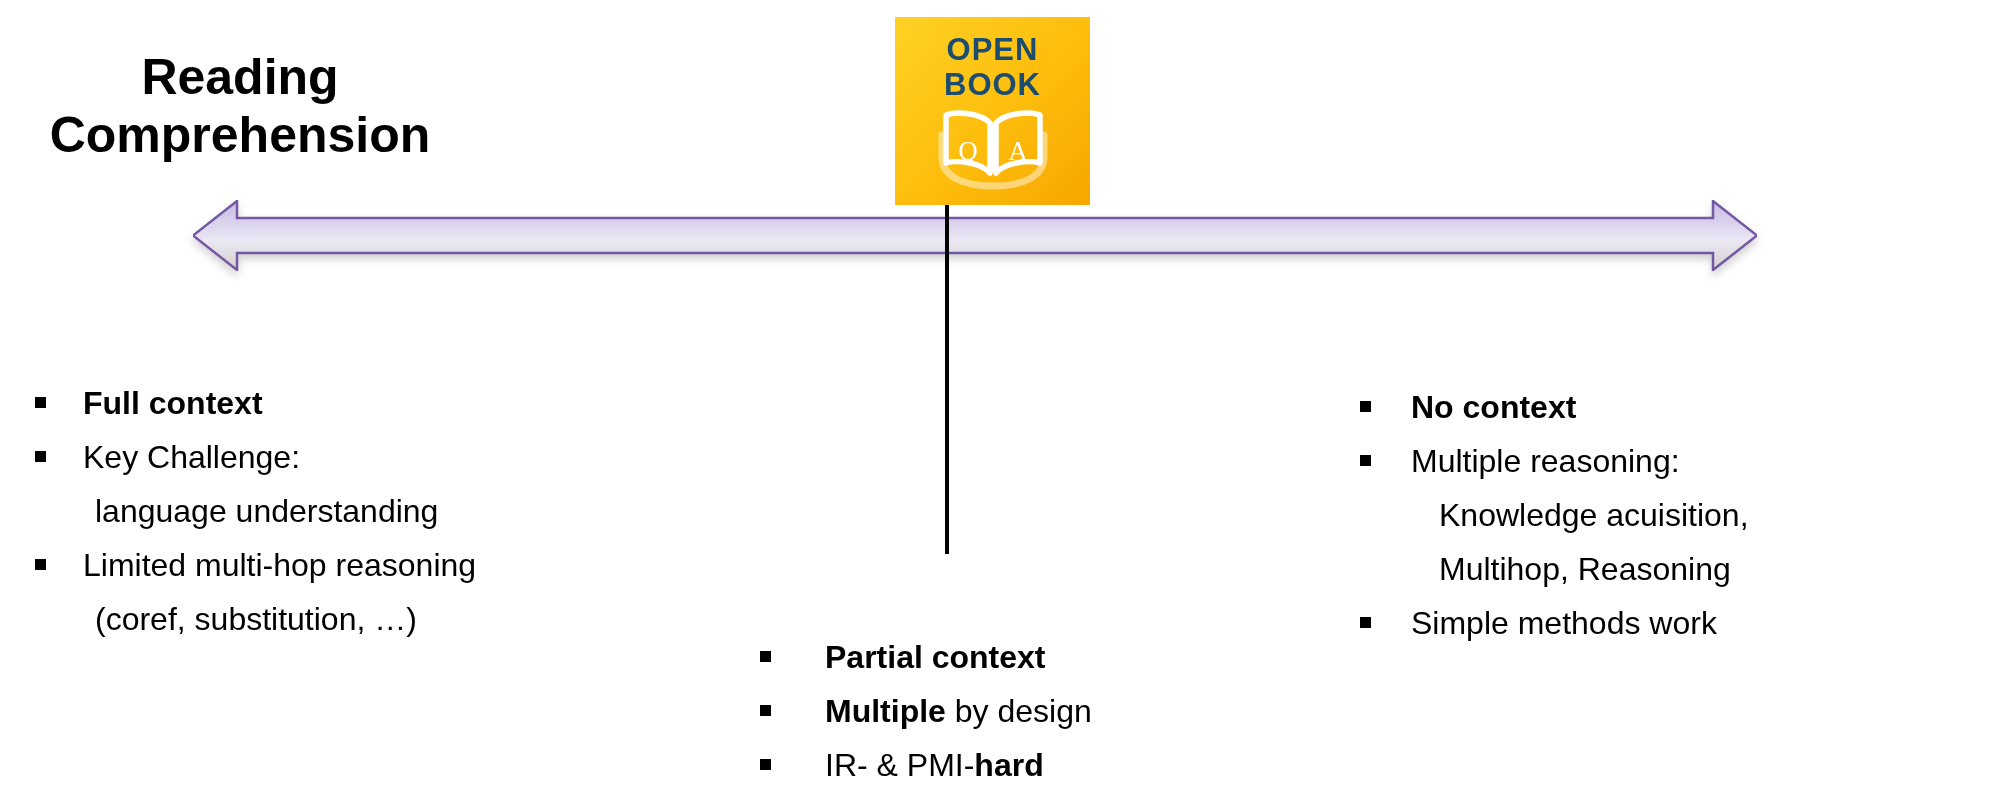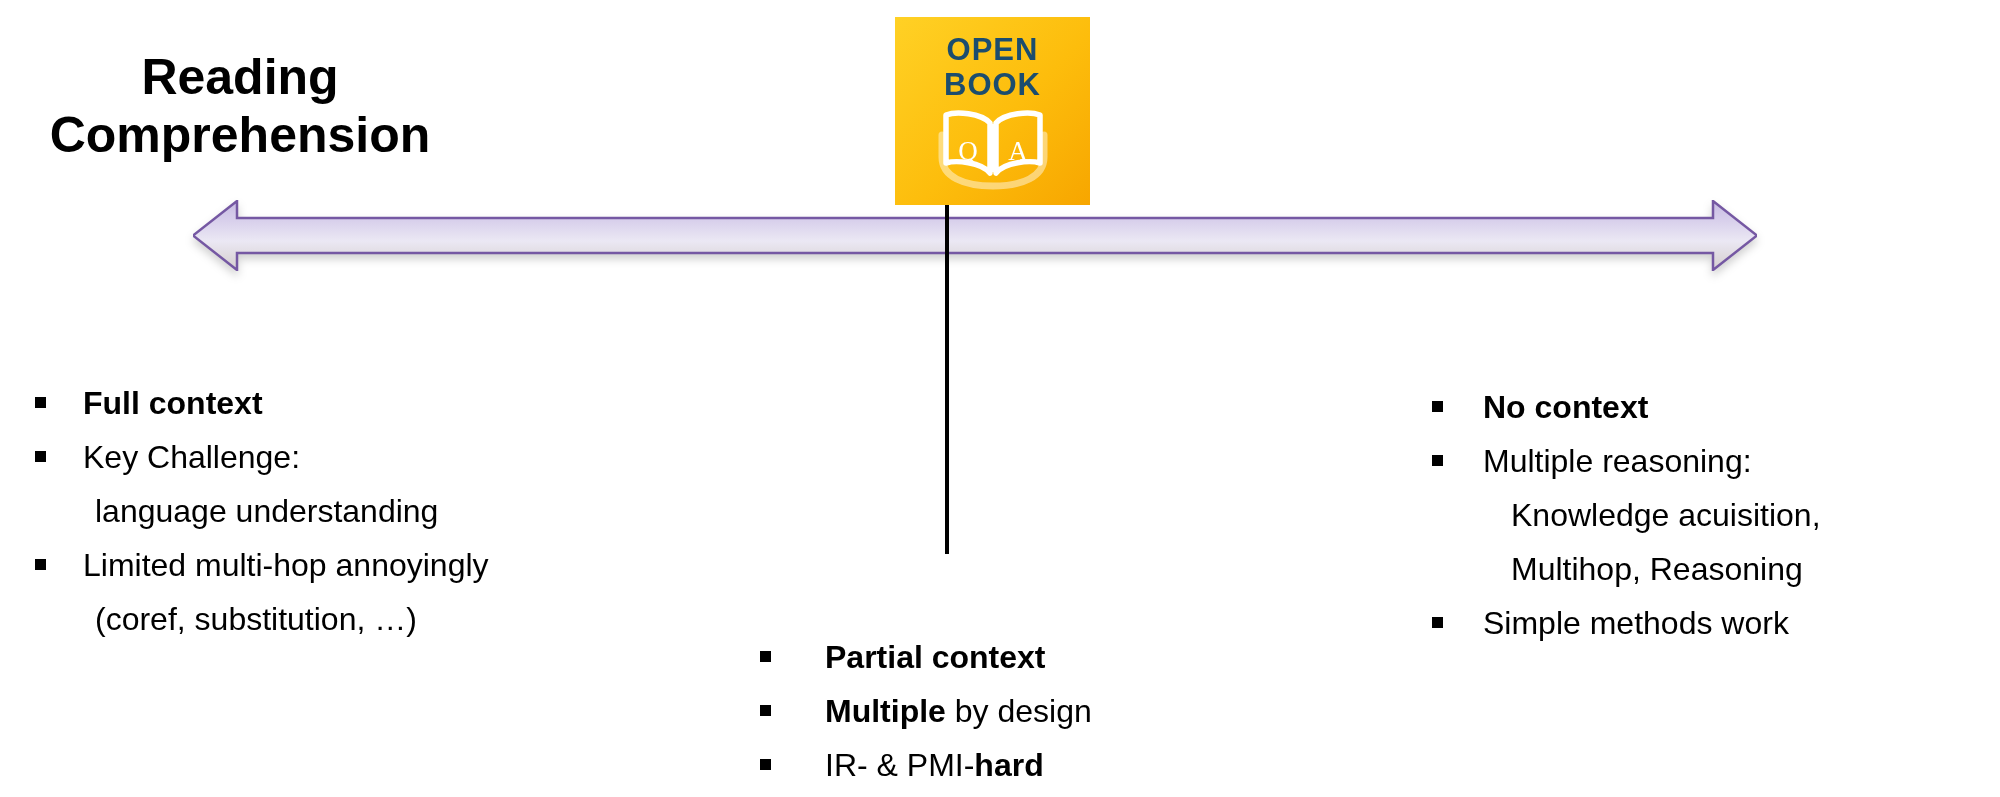--- a/index.html
+++ b/index.html
@@ -36,21 +36,21 @@
   .logo-word.first{margin-top:15px;}
   .logo-book{margin-top:5px;}
 
   
   .vline{position:absolute;left:945px;top:203px;width:4px;height:351px;background:#000;}
 
   
   .blist{position:absolute;font-size:32px;line-height:54px;white-space:nowrap;}
   .blist.left{left:35px;top:376px;}
   .blist.middle{left:760px;top:630px;}
-  .blist.right{left:1432px;top:380px;}
+  .blist.right{left:1360px;top:380px;}
   .row{display:flex;align-items:flex-start;}
   .bullet{flex:0 0 auto;width:11px;height:11px;background:#000;margin-top:21px;}
   .blist.left .bullet{margin-right:37px;}
   .blist.middle .bullet{margin-right:54px;}
   .blist.right .bullet{margin-right:40px;}
   .txt{display:flex;flex-direction:column;}
   .cont-sm{padding-left:12px;}
   .cont-md{padding-left:28px;}
   .gap-top{margin-top:0;}
   b{font-weight:bold;}
@@ -108,21 +108,21 @@
     <div class="row">
       <span class="bullet"></span>
       <div class="txt">
         <div>Key Challenge:</div>
         <div class="cont-sm">language understanding</div>
       </div>
     </div>
     <div class="row">
       <span class="bullet"></span>
       <div class="txt">
-        <div>Limited multi-hop annoyingly</div>
+        <div>Limited multi-hop reasoning</div>
         <div class="cont-sm">(coref, substitution, …)</div>
       </div>
     </div>
   </div>
 
   <div class="blist middle">
     <div class="row">
       <span class="bullet"></span>
       <div class="txt">
         <div><b>Partial context</b></div>

